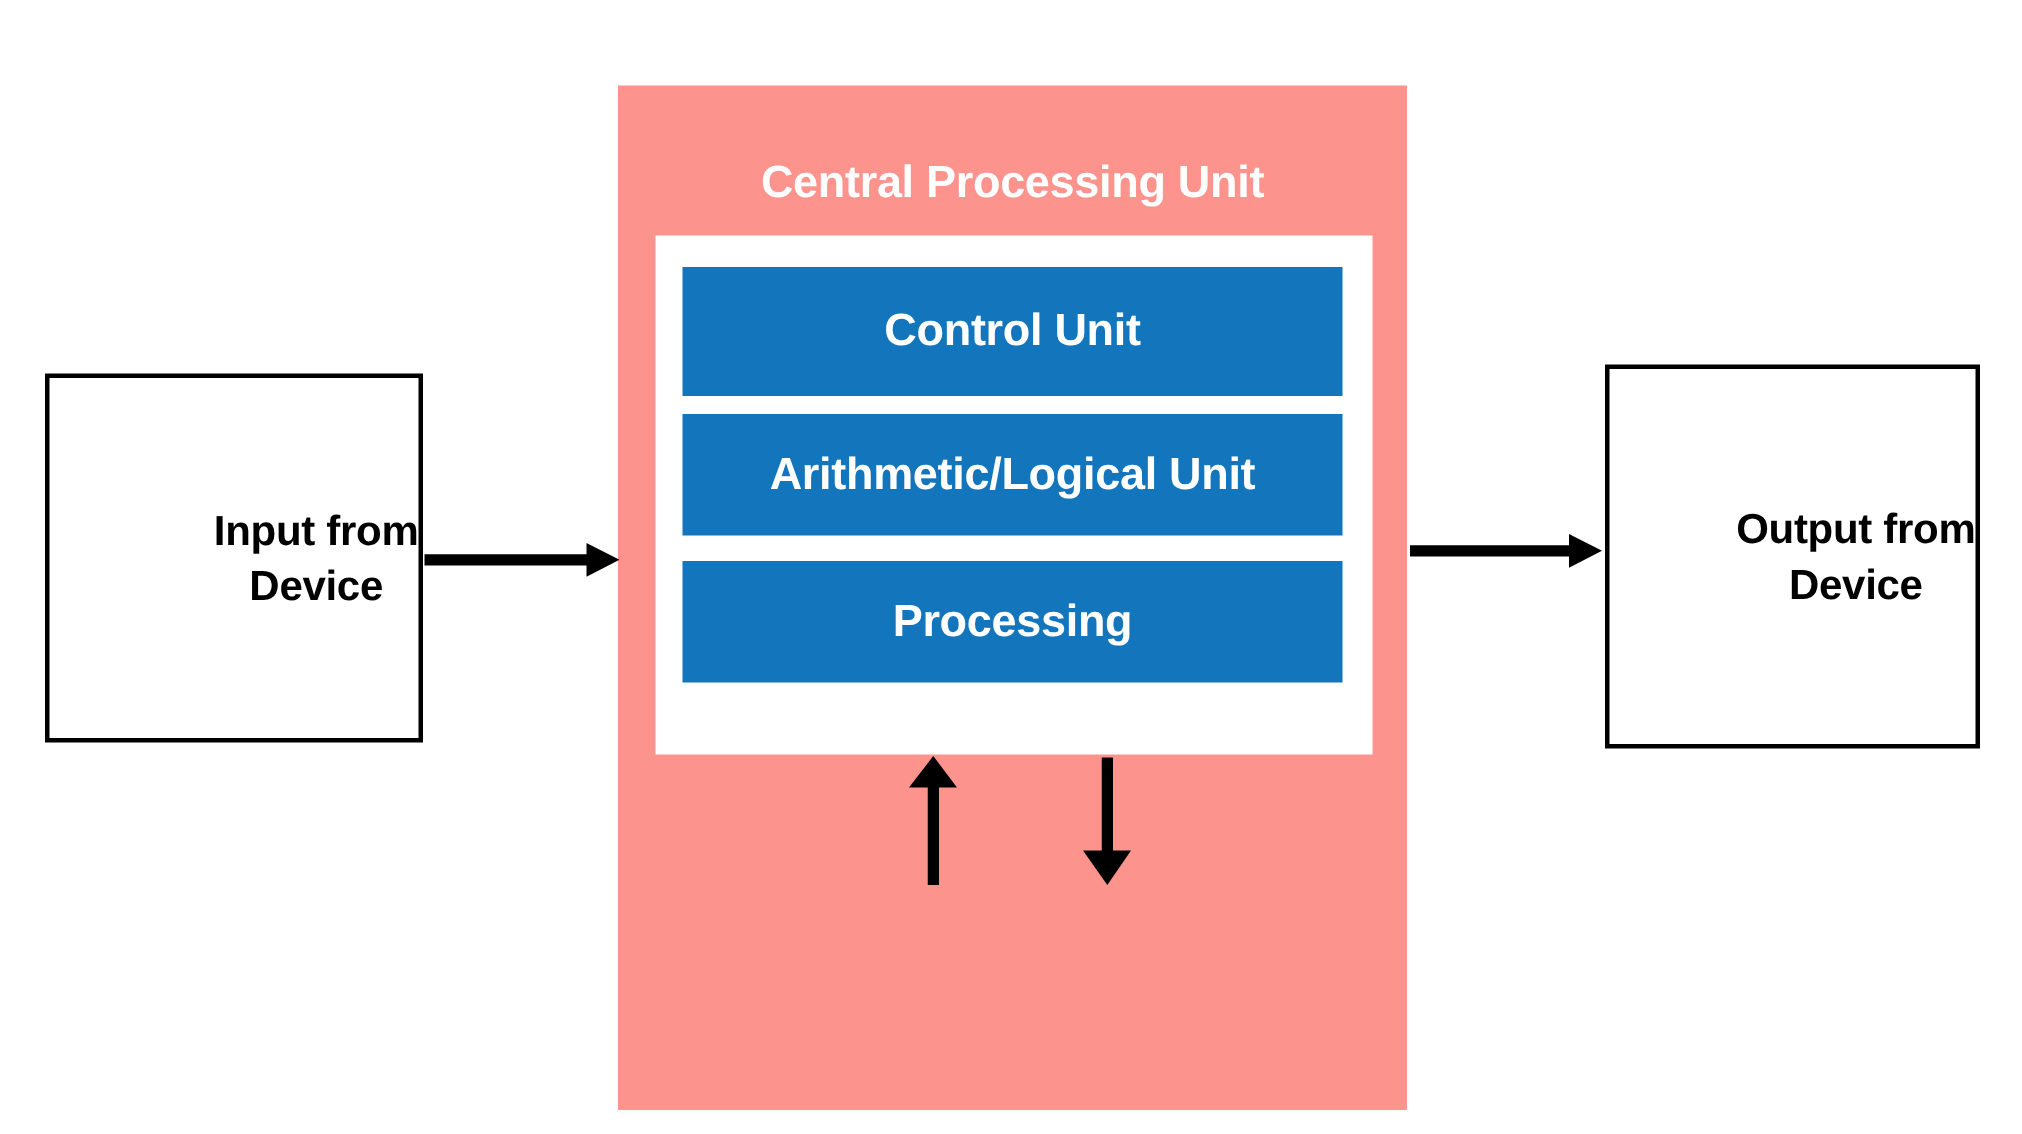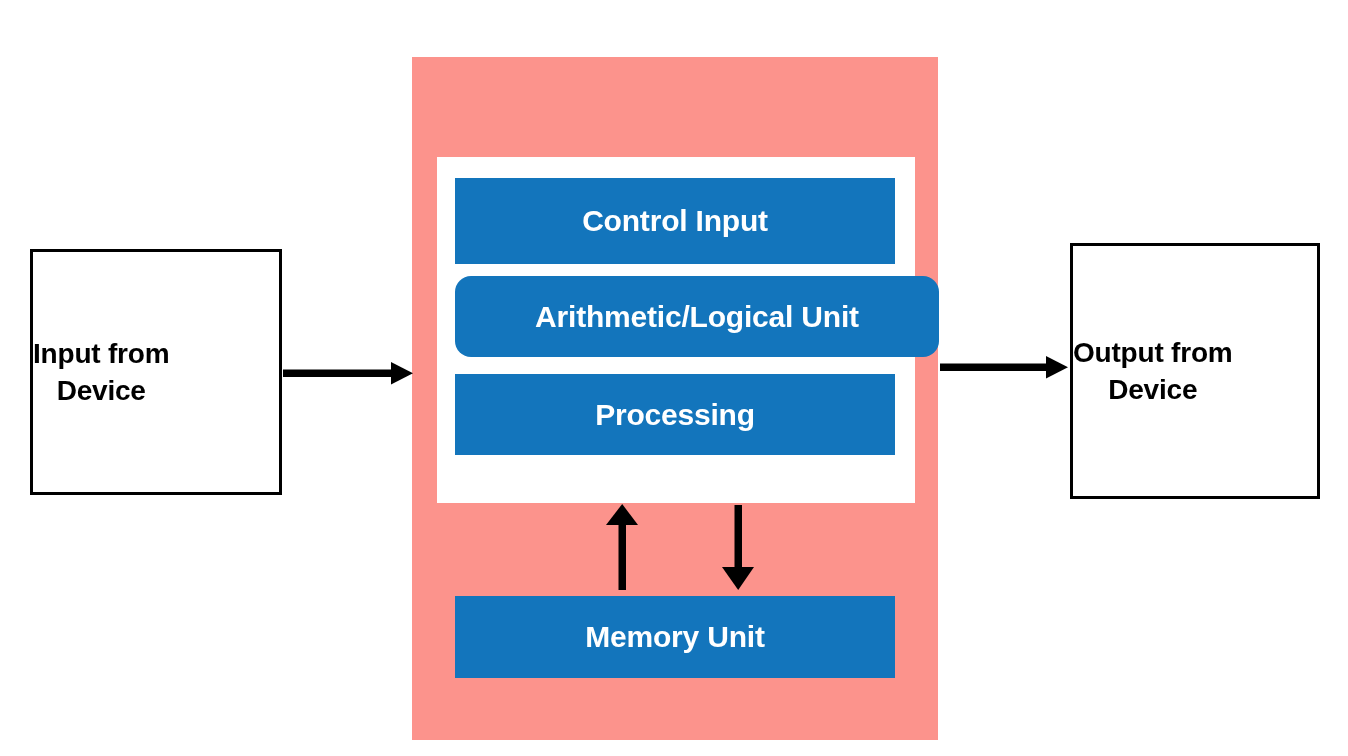--- a/index.html
+++ b/index.html
@@ -21,21 +21,21 @@
   }
 
   
   .io-box {
     position: absolute;
     box-sizing: border-box;
     background: #ffffff;
     border: 3px solid #000000;
     display: flex;
     align-items: center;
-    justify-content: flex-start;
+    justify-content: flex-end;
   }
   .io-label {
     color: #000000;
     font-size: 28px;
     font-weight: bold;
     line-height: 37px;
     text-align: center;
     white-space: pre-line;
     letter-spacing: -0.2px;
   }
@@ -82,21 +82,21 @@
     justify-content: center;
   }
   .unit-label {
     color: #ffffff;
     font-size: 30px;
     font-weight: bold;
     text-align: center;
     letter-spacing: -0.2px;
   }
   #unit-control   { left: 455px; top: 178px; width: 440px; height: 86px; }
-  #unit-alu       { left: 455px; top: 276px; width: 484px; height: 81px; border-radius: 16px; }
+  #unit-alu       { left: 455px; top: 276px; width: 440px; height: 81px; }
   #unit-registers { left: 455px; top: 374px; width: 440px; height: 81px; }
   #unit-memory    { left: 455px; top: 596px; width: 440px; height: 82px; }
 
   
   #arrow-layer {
     position: absolute;
     left: 0;
     top: 0;
     width: 1348px;
     height: 756px;
@@ -112,38 +112,36 @@
     <div class="io-label">Input from
 Device</div>
   </div>
 
   <div class="io-box" id="output-box">
     <div class="io-label">Output from
 Device</div>
   </div>
 
   <div id="cpu-panel">
+    <div id="cpu-title">Central Processing Unit</div>
     <div id="cpu-inner"></div>
   </div>
 
   <div class="unit-box" id="unit-control">
-    <div class="unit-label">Control Input</div>
+    <div class="unit-label">Control Unit</div>
   </div>
 
   <div class="unit-box" id="unit-alu">
     <div class="unit-label">Arithmetic/Logical Unit</div>
   </div>
 
   <div class="unit-box" id="unit-registers">
     <div class="unit-label">Processing</div>
   </div>
 
-  <div class="unit-box" id="unit-memory">
-    <div class="unit-label">Memory Unit</div>
-  </div>
 
   <svg id="arrow-layer" viewBox="0 0 1348 756" width="1348" height="756">
 
     <g>
       <rect x="283" y="369.5" width="110" height="7.5" fill="#000000"></rect>
       <polygon points="391,362 413,373.2 391,384.5" fill="#000000"></polygon>
     </g>
 
     <g>
       <rect x="940" y="363.5" width="108" height="7.5" fill="#000000"></rect>

